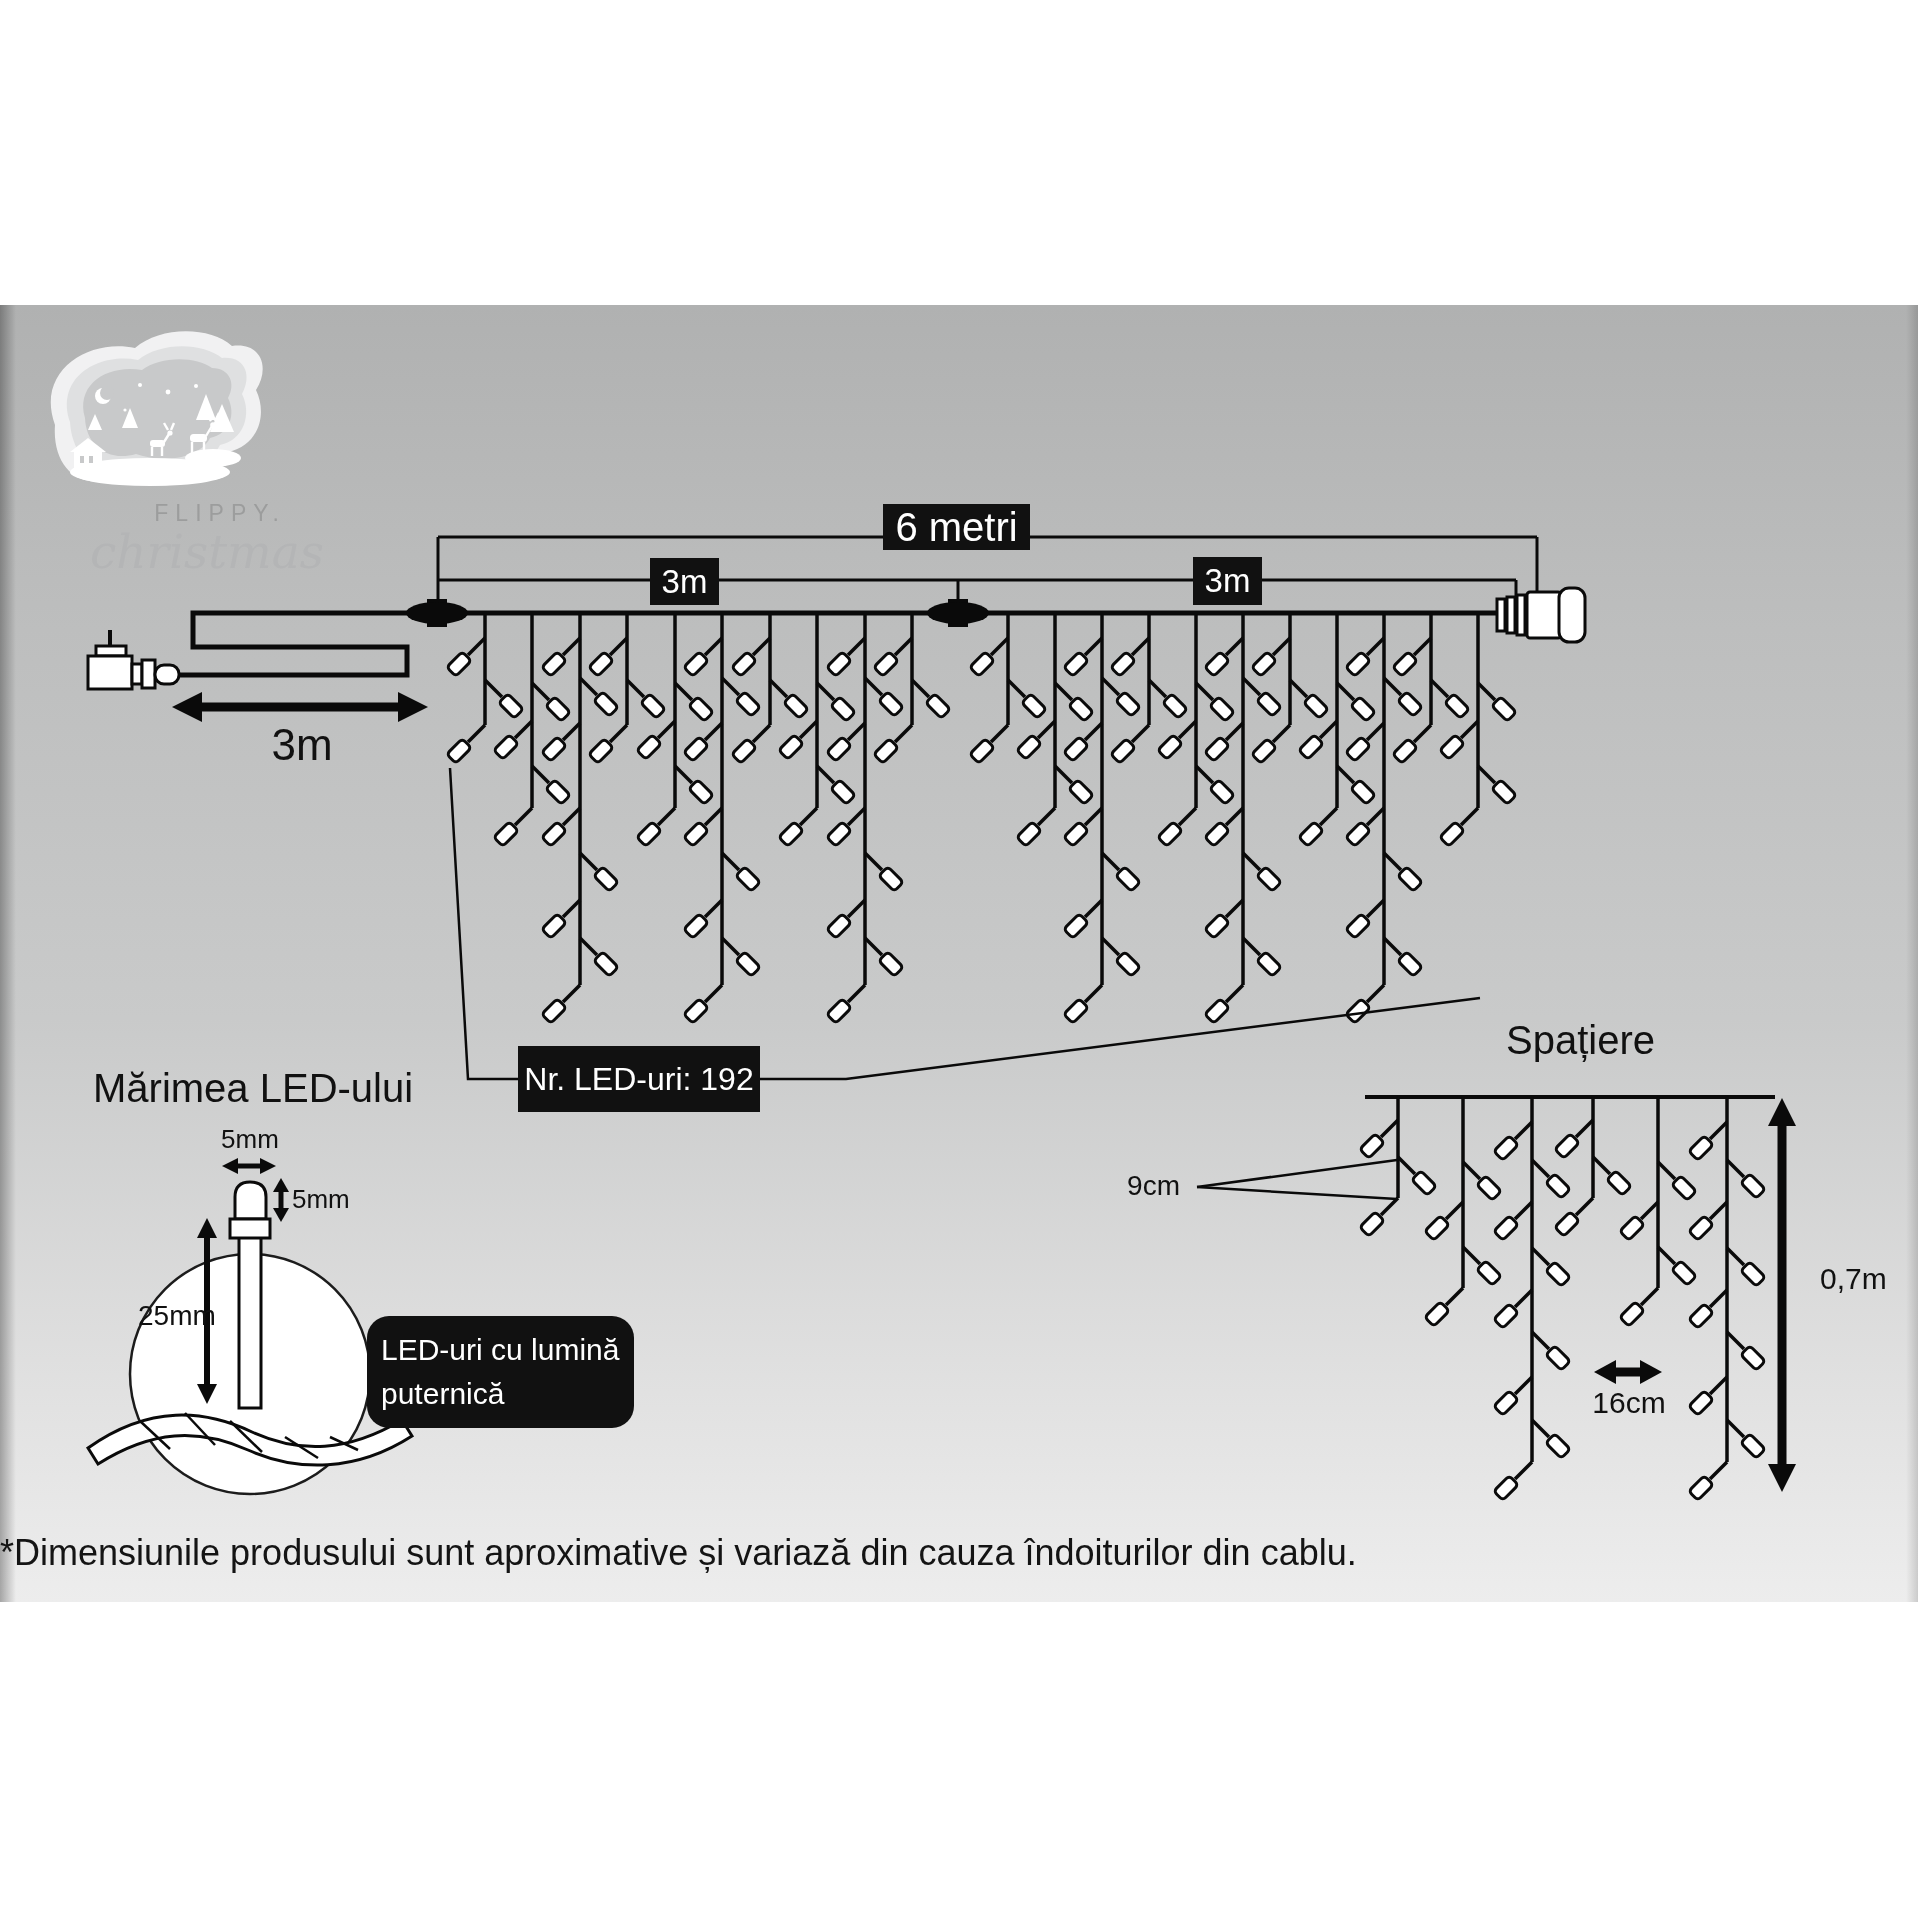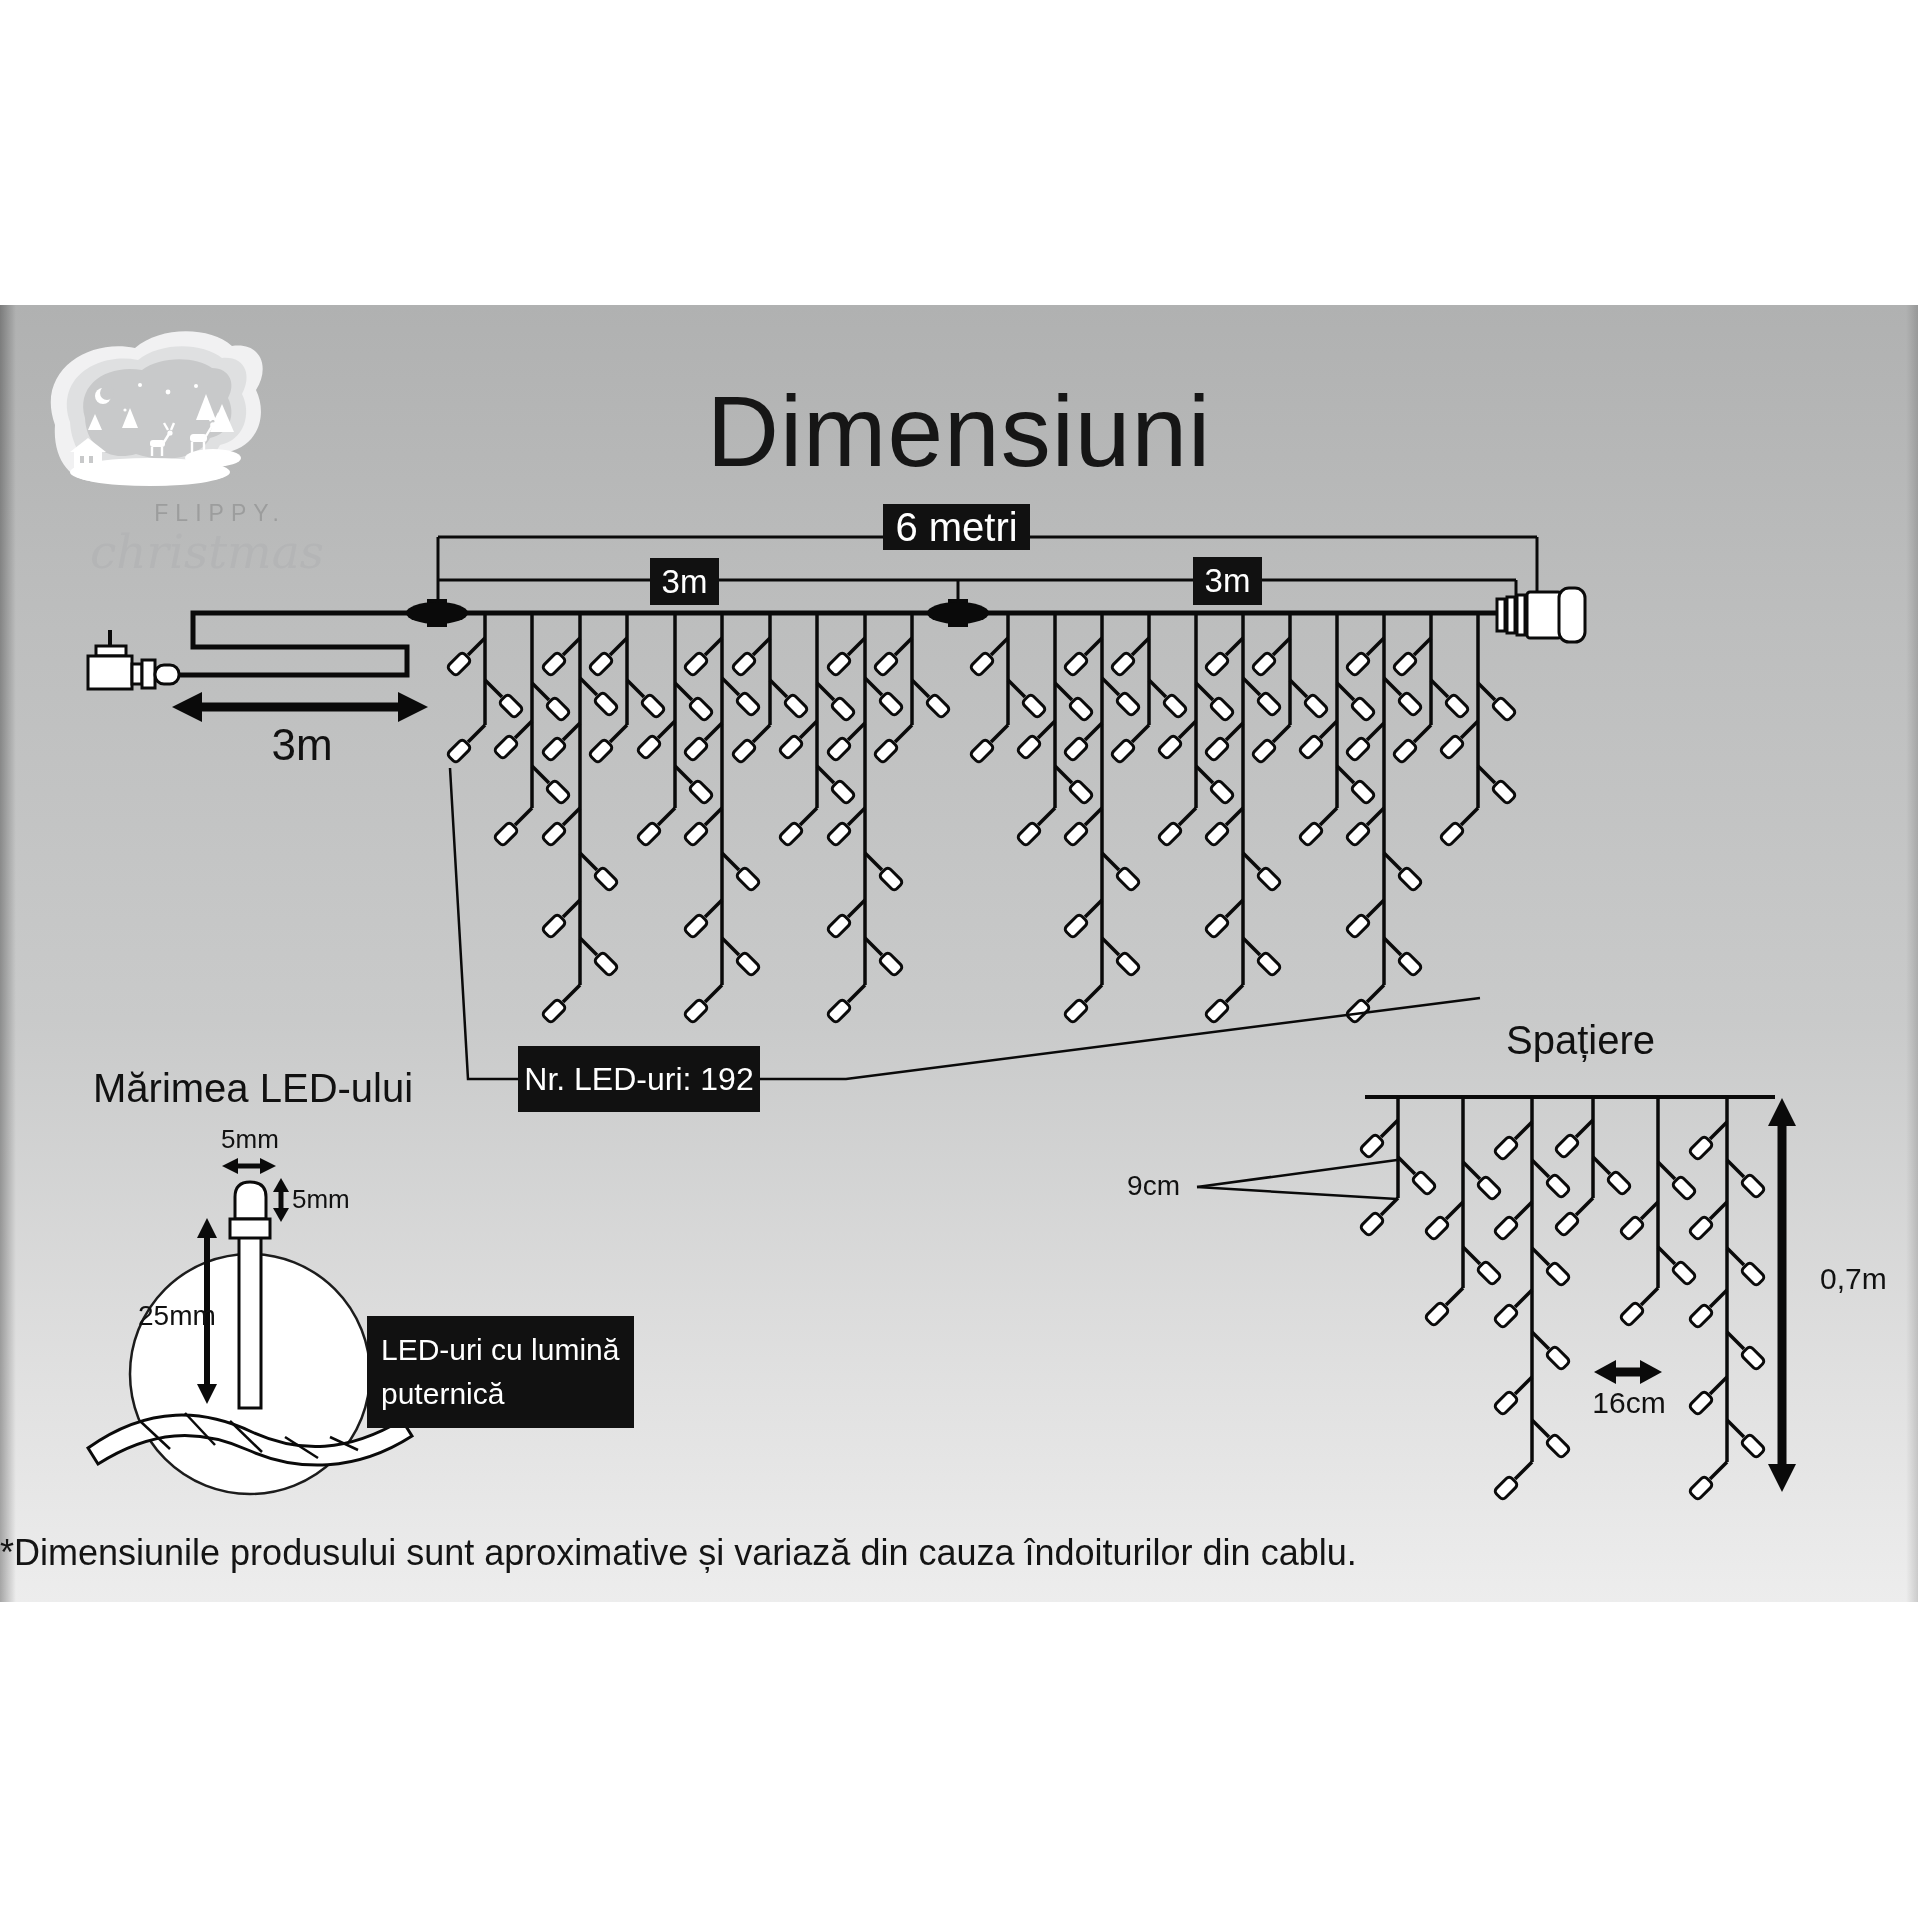--- a/index.html
+++ b/index.html
@@ -16,21 +16,21 @@
   .blackbox{position:absolute;background:#111;color:#fff;display:flex;align-items:center;justify-content:center;}
   .pre{white-space:pre-line;}
   .page-title{left:0;right:0;top:374px;text-align:center;font-size:100px;letter-spacing:1px;color:#161616;}
   .m6{left:883px;top:504px;width:147px;height:46px;font-size:40px;}
   .m3l{left:650px;top:558px;width:69px;height:47px;font-size:33px;}
   .m3r{left:1193px;top:557px;width:69px;height:48px;font-size:33px;}
   .connect{left:1594px;top:554px;width:194px;height:134px;font-size:32px;line-height:44px;
            justify-content:flex-start;padding-left:14px;box-sizing:border-box;text-align:left;}
   .nrled{left:518px;top:1046px;width:242px;height:66px;font-size:32px;}
   .ledstrong{left:367px;top:1316px;width:267px;height:112px;font-size:30px;line-height:44px;
-           justify-content:flex-start;padding-left:14px;box-sizing:border-box;text-align:left;}
+           justify-content:flex-start;padding-left:14px;box-sizing:border-box;text-align:left;border-radius:22px;}
   .lead3m{left:250px;top:720px;width:104px;text-align:center;font-size:44px;}
   .marimea{left:93px;top:1066px;font-size:40px;}
   .mm5top{left:200px;top:1124px;width:100px;text-align:center;font-size:26px;}
   .mm5right{left:292px;top:1184px;font-size:26px;}
   .mm25{left:138px;top:1300px;font-size:28px;}
   .spatiere{left:1506px;top:1018px;font-size:40px;}
   .cm9{left:1095px;top:1170px;width:85px;text-align:right;font-size:28px;}
   .m07{left:1812px;top:1262px;font-size:30px;margin-left:8px;}
   .cm16{left:1583px;top:1386px;width:92px;text-align:center;font-size:30px;}
   .footer{left:0;right:0;top:1532px;font-size:36px;color:#141414;}
@@ -279,21 +279,20 @@
         <line x1="1610" y1="1372" x2="1646" y2="1372" stroke="#0a0a0a" stroke-width="9"></line>
         <polygon points="1594,1372 1616,1360 1616,1384"></polygon>
         <polygon points="1662,1372 1640,1360 1640,1384"></polygon>
       </g>
     </g>
   </svg>
 
   <div class="lbl logo-flippy">FLIPPY.</div>
   <div class="lbl logo-christmas">christmas</div>
 
-  <div class="lbl page-title">Dimensiuni</div>
 
   <div class="blackbox m6">6 metri</div>
   <div class="blackbox m3l">3m</div>
   <div class="blackbox m3r">3m</div>
   <div class="blackbox nrled">Nr. LED-uri: 192</div>
   <div class="lbl lead3m">3m</div>
 
   <div class="lbl marimea">Mărimea LED-ului</div>
   <div class="lbl mm5top">5mm</div>
   <div class="lbl mm5right">5mm</div>

